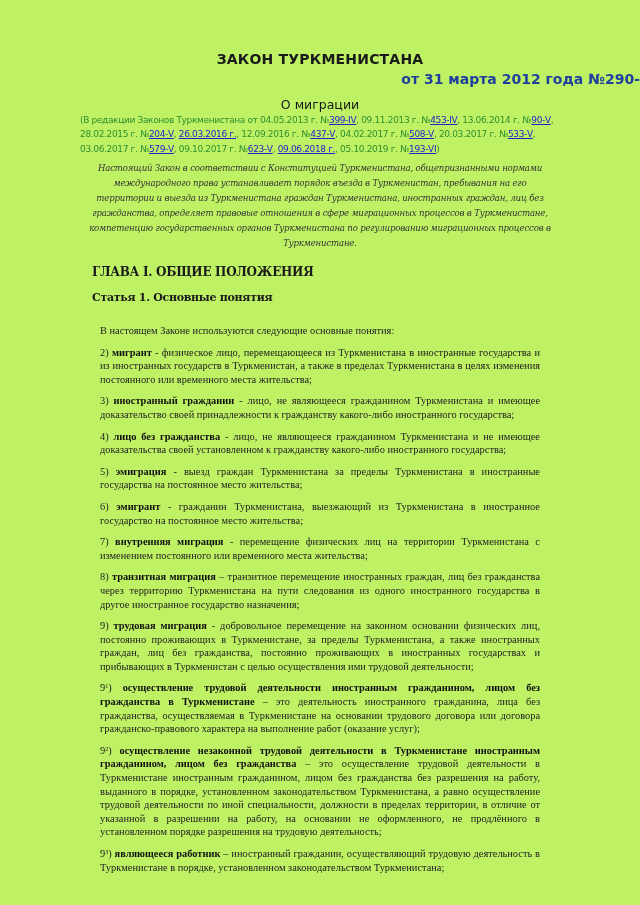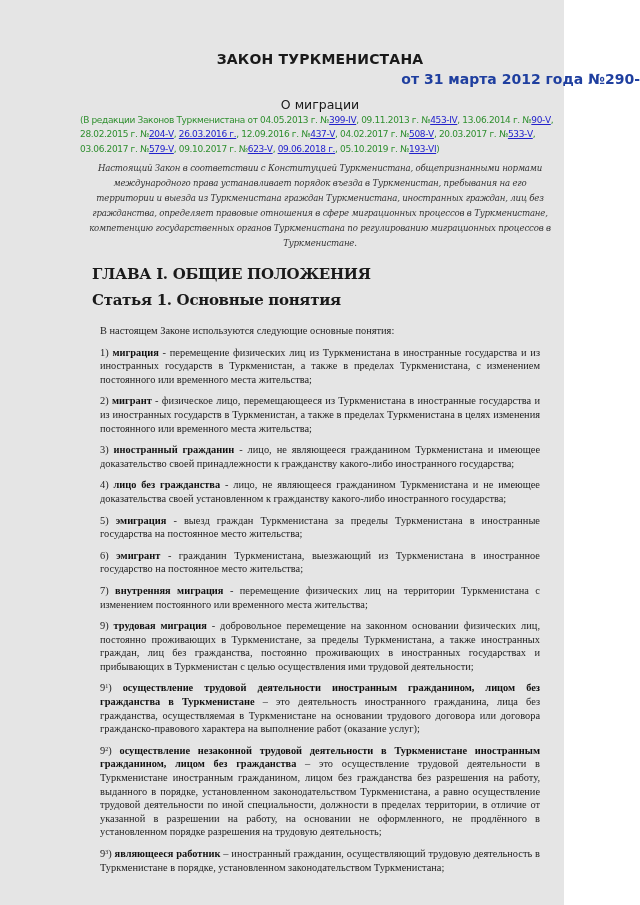--- a/index.html
+++ b/index.html
@@ -1,35 +1,35 @@
 <!DOCTYPE html>
 <html><head>
 <meta charset="utf-8">
 <style>
   html, body { margin: 0; padding: 0; background: #ffffff; }
   body { width: 640px; height: 905px; overflow: hidden; position: relative; }
-  .page { position: absolute; left: 0; top: 0; width: 564px; height: 905px; background: #e5e5e5; }
+  .page { position: absolute; left: 0; top: 0; width: 640px; height: 905px; background: #bef264; }
 
   .law-title { position: absolute; top: 51px; left: 0; width: 640px; text-align: center;
     font-family: "DejaVu Sans", sans-serif; font-weight: bold; font-size: 14px; color: #1a1a1a; letter-spacing: 0.2px; }
   .law-date { position: absolute; top: 71px; left: 16px; width: 640px; text-align: right;
     font-family: "DejaVu Sans", sans-serif; font-weight: bold; font-size: 14px; color: #1f3f9f; }
   .law-subject { position: absolute; top: 97px; left: 0; width: 640px; text-align: center;
     font-family: "DejaVu Sans", sans-serif; font-weight: normal; font-size: 12.5px; color: #1a1a1a; }
   .amend { position: absolute; top: 113px; left: 80px; width: 480px; text-align: left;
     font-family: "DejaVu Sans", sans-serif; font-size: 9px; line-height: 14.3px; color: #2f8f2f; letter-spacing: -0.35px; }
   .amend a { color: #2222cc; text-decoration: underline; }
 
   .preamble { position: absolute; top: 161px; left: 86px; width: 468px; text-align: center;
     font-family: "DejaVu Serif", serif; font-style: italic; font-size: 8.6px; line-height: 15px; color: #333; letter-spacing: -0.2px; }
 
   .chapter { position: absolute; top: 265px; left: 92px; font-family: "DejaVu Serif", serif; font-weight: bold;
-    font-size: 15px; color: #1a1a1a; letter-spacing: -0.3px; }
+    font-size: 12px; color: #1a1a1a; letter-spacing: -0.3px; }
   .article { position: absolute; top: 291px; left: 92px; font-family: "DejaVu Serif", serif; font-weight: bold;
-    font-size: 15px; color: #1a1a1a; letter-spacing: -0.3px; }
+    font-size: 11px; color: #1a1a1a; letter-spacing: -0.3px; }
 
   .body { position: absolute; top: 316px; left: 92px; width: 456px; font-family: "Liberation Serif", serif;
     font-size: 10.4px; line-height: 13.6px; color: #222; }
   .body p { margin: 8px; text-align: justify; }
   .body p.intro { margin-bottom: 0px; }
   .body b { font-weight: bold; color: #111; }
   .body sup { font-size: 6px; vertical-align: 3px; line-height: 0; }
 </style>
 </head>
 <body>
@@ -43,26 +43,26 @@
   </div>
 
   <div class="preamble">Настоящий Закон в соответствии с Конституцией Туркменистана, общепризнанными нормами международного права устанавливает порядок въезда в Туркменистан, пребывания на его территории и выезда из Туркменистана граждан Туркменистана, иностранных граждан, лиц без гражданства, определяет правовые отношения в сфере миграционных процессов в Туркменистане, компетенцию государственных органов Туркменистана по регулированию миграционных процессов в Туркменистане.</div>
 
   <div class="chapter">ГЛАВА I. ОБЩИЕ ПОЛОЖЕНИЯ</div>
   <div class="article">Статья 1. Основные понятия</div>
 
   <div class="body">
     <p class="intro">В настоящем Законе используются следующие основные понятия:</p>
     <div id="defs">
-        <p><span>1) </span><b>миграция</b><span> - перемещение физических лиц из Туркменистана в иностранные государства и из иностранных государств в Туркменистан, а также в пределах Туркменистана, с изменением постоянного или временного места жительства;</span></p>
         <p><span>2) </span><b>мигрант</b><span> - физическое лицо, перемещающееся из Туркменистана в иностранные государства и из иностранных государств в Туркменистан, а также в пределах Туркменистана в целях изменения постоянного или временного места жительства;</span></p>
         <p><span>3) </span><b>иностранный гражданин</b><span> - лицо, не являющееся гражданином Туркменистана и имеющее доказательство своей принадлежности к гражданству какого-либо иностранного государства;</span></p>
         <p><span>4) </span><b>лицо без гражданства</b><span> - лицо, не являющееся гражданином Туркменистана и не имеющее доказательства своей установленном к гражданству какого-либо иностранного государства;</span></p>
         <p><span>5) </span><b>эмиграция</b><span> - выезд граждан Туркменистана за пределы Туркменистана в иностранные государства на постоянное место жительства;</span></p>
         <p><span>6) </span><b>эмигрант</b><span> - гражданин Туркменистана, выезжающий из Туркменистана в иностранное государство на постоянное место жительства;</span></p>
         <p><span>7) </span><b>внутренняя миграция</b><span> - перемещение физических лиц на территории Туркменистана с изменением постоянного или временного места жительства;</span></p>
+        <p><span>8) </span><b>транзитная миграция</b><span> – транзитное перемещение иностранных граждан, лиц без гражданства через территорию Туркменистана на пути следования из одного иностранного государства в другое иностранное государство назначения;</span></p>
         <p><span>9) </span><b>трудовая миграция</b><span> - добровольное перемещение на законном основании физических лиц, постоянно проживающих в Туркменистане, за пределы Туркменистана, а также иностранных граждан, лиц без гражданства, постоянно проживающих в иностранных государствах и прибывающих в Туркменистан с целью осуществления ими трудовой деятельности;</span></p>
         <p><span>9</span><sup>1</sup><span>) </span><b>осуществление трудовой деятельности иностранным гражданином, лицом без гражданства в Туркменистане</b><span> – это деятельность иностранного гражданина, лица без гражданства, осуществляемая в Туркменистане на основании трудового договора или договора гражданско-правового характера на выполнение работ (оказание услуг);</span></p>
         <p><span>9</span><sup>2</sup><span>) </span><b>осуществление незаконной трудовой деятельности в Туркменистане иностранным гражданином, лицом без гражданства</b><span> – это осуществление трудовой деятельности в Туркменистане иностранным гражданином, лицом без гражданства без разрешения на работу, выданного в порядке, установленном законодательством Туркменистана, а равно осуществление трудовой деятельности по иной специальности, должности в пределах территории, в отличие от указанной в разрешении на работу, на основании не оформленного, не продлённого в установленном порядке разрешения на трудовую деятельность;</span></p>
         <p><span>9</span><sup>3</sup><span>) </span><b>являющееся работник</b><span> – иностранный гражданин, осуществляющий трудовую деятельность в Туркменистане в порядке, установленном законодательством Туркменистана;</span></p>
       </div>
   </div>
 </div>
 
 </body></html>

